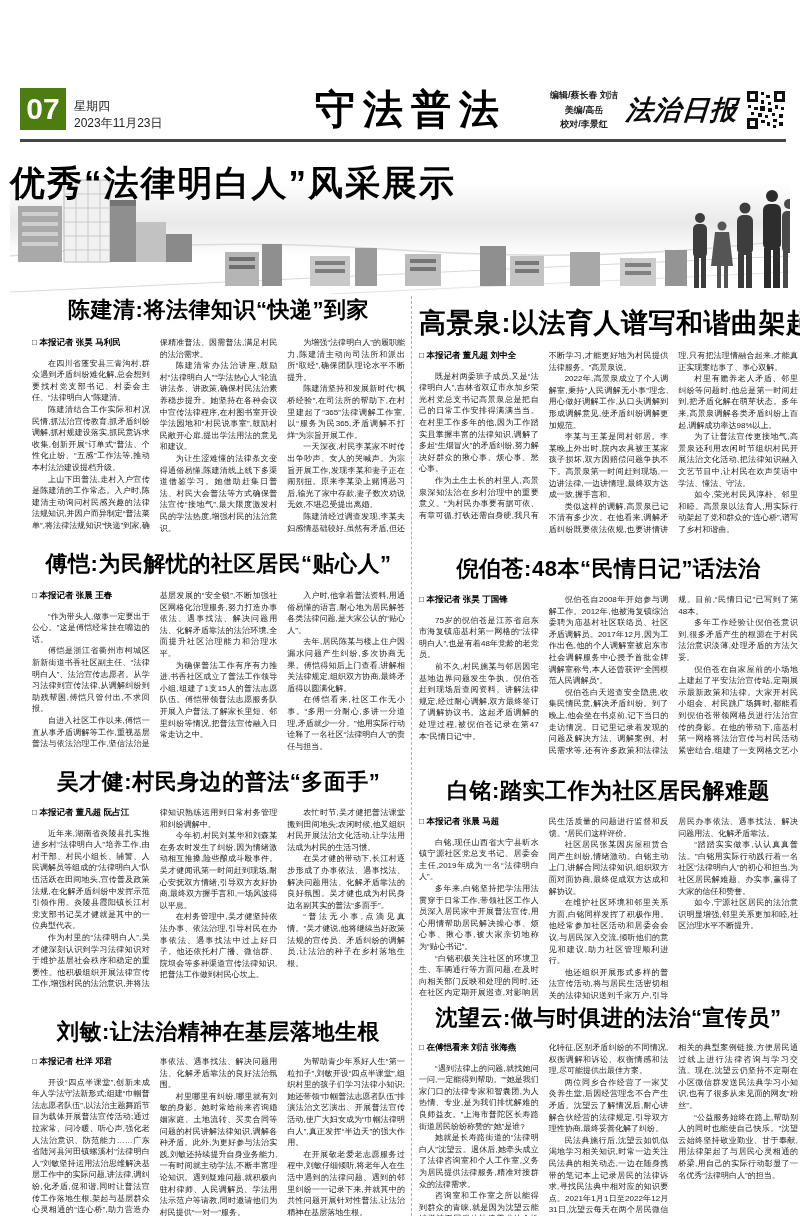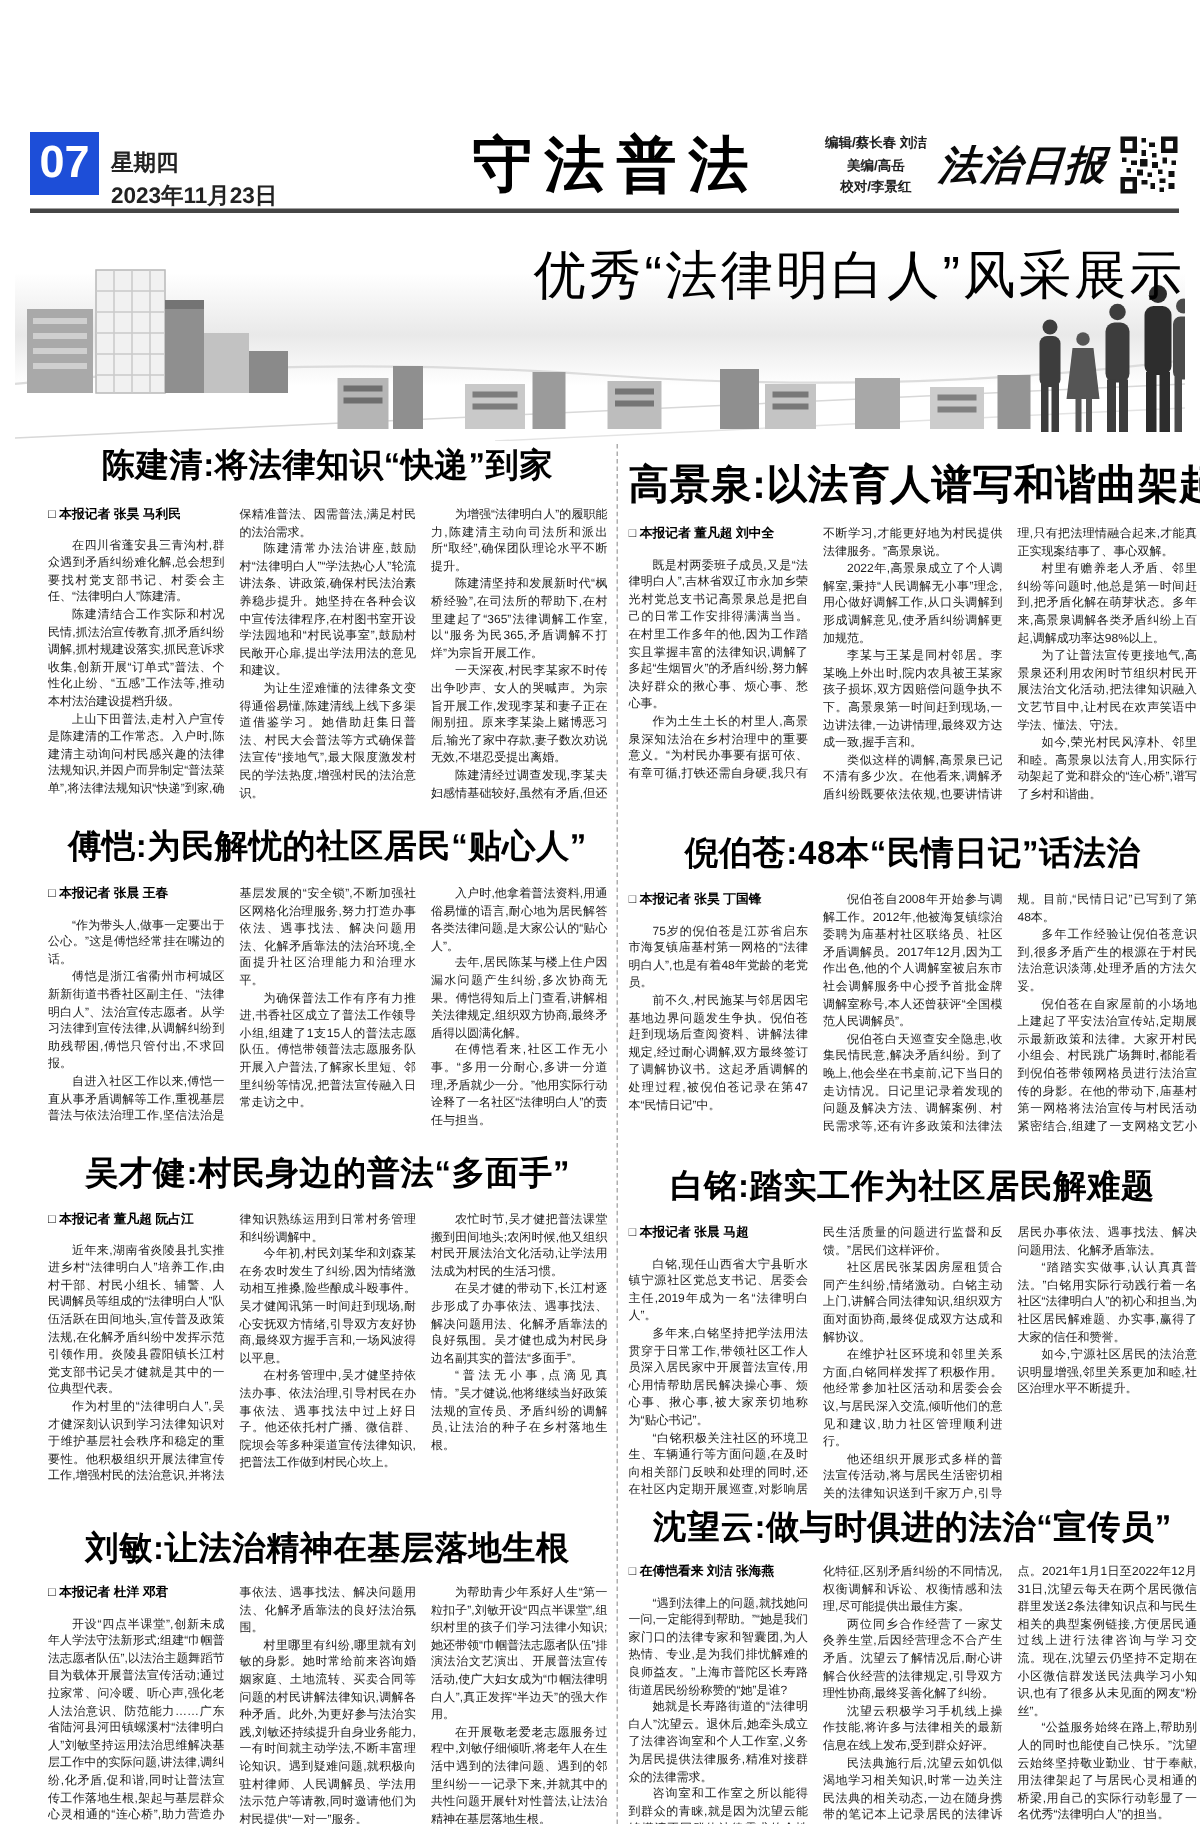--- a/index.html
+++ b/index.html
@@ -1,35 +1,35 @@
 <!DOCTYPE html>
 <html><head>
 <meta charset="utf-8">
 <style>
   html,body{margin:0;padding:0;background:#ffffff;}
   .paper{position:relative;width:800px;height:1216px;background:#fff;overflow:hidden;
          font-family:"Liberation Sans",sans-serif;color:#1a1a1a;}
   
   .hdr{position:absolute;left:20px;top:86px;width:766px;height:50px;}
-  .pageno{position:absolute;left:0;top:2px;width:46px;height:42px;background:#1d4ed8;color:#fff;
+  .pageno{position:absolute;left:0;top:2px;width:46px;height:42px;background:#4d7c0f;color:#fff;
           font-size:30px;font-weight:bold;display:flex;align-items:center;justify-content:center;}
-  .dateblk{position:absolute;left:54px;top:12px;font-size:15px;font-weight:bold;line-height:1.45;color:#222;}
+  .dateblk{position:absolute;left:54px;top:12px;font-size:12px;font-weight:normal;line-height:1.45;color:#222;}
   .section-title{position:absolute;left:16px;right:0;top:-4px;margin:0;text-align:center;
           font-size:40px;font-weight:900;letter-spacing:8px;color:#000;}
   .hdr-right{position:absolute;right:0;top:0;height:48px;display:flex;align-items:center;gap:8px;}
   .staff{font-size:9px;line-height:1.6;text-align:center;color:#222;font-weight:bold;}
   .masthead{font-family:"Liberation Serif",serif;font-style:italic;font-weight:bold;
           font-size:27px;letter-spacing:1px;color:#0a0a0a;transform:skewX(-4deg);}
   .qr{width:40px;height:40px;}
   .rule{position:absolute;left:20px;top:139px;width:766px;height:3px;background:#454545;}
   
   .banner{position:absolute;left:10px;top:144px;width:780px;height:150px;}
   .banner svg{position:absolute;left:0;top:0;}
-  .banner-title{position:absolute;left:0;right:0;top:16px;margin:0;text-align:right;
-          font-size:35px;font-weight:400;letter-spacing:2px;color:#000;}
+  .banner-title{position:absolute;left:0;right:0;top:16px;margin:0;text-align:left;
+          font-size:35px;font-weight:700;letter-spacing:2px;color:#000;}
   
   .articles{position:absolute;left:12px;top:296px;width:796px;height:920px;}
   .col{position:absolute;top:0;display:flex;flex-direction:column;}
   .col.left{left:20px;width:373px;}
   .col.right{left:407px;width:379px;}
   .v-dash{position:absolute;top:0;bottom:0;width:0;border-left:1px dashed #adadad;}
   .headline{margin:0;text-align:center;font-size:22px;line-height:26px;font-weight:700;
           color:#000;letter-spacing:0.5px;white-space:nowrap;}
   .body{column-count:3;column-gap:10px;column-fill:auto;overflow:hidden;
           font-size:8px;line-height:11.6px;text-align:justify;color:#1c1c1c;}
@@ -292,21 +292,20 @@
       </section>
       <section class="article">
         <h3 class="headline" style="margin-top:1px;">沈望云:做与时俱进的法治“宣传员”</h3>
         <div class="body" style="margin-top:11px;height:190px;">
           <div class="byline">□ 在傅恺看来 刘洁 张海燕</div>
           <div>
               <p>“遇到法律上的问题,就找她问一问,一定能得到帮助。”“她是我们家门口的法律专家和智囊团,为人热情、专业,是为我们排忧解难的良师益友。”上海市普陀区长寿路街道居民纷纷称赞的“她”是谁?</p>
               <p>她就是长寿路街道的“法律明白人”沈望云。退休后,她牵头成立了法律咨询室和个人工作室,义务为居民提供法律服务,精准对接群众的法律需求。</p>
               <p>咨询室和工作室之所以能得到群众的青睐,就是因为沈望云能够摸清不同群体法律需求的个性化特征,区别矛盾纠纷的不同情况,权衡调解和诉讼、权衡情感和法理,尽可能提供出最佳方案。</p>
               <p>两位同乡合作经营了一家艾灸养生堂,后因经营理念不合产生矛盾。沈望云了解情况后,耐心讲解合伙经营的法律规定,引导双方理性协商,最终妥善化解了纠纷。</p>
-              <p>沈望云积极学习手机线上操作技能,将许多与法律相关的最新信息在线上发布,受到群众好评。</p>
               <p>民法典施行后,沈望云如饥似渴地学习相关知识,时常一边关注民法典的相关动态,一边在随身携带的笔记本上记录居民的法律诉求,寻找民法典中相对应的知识要点。2021年1月1日至2022年12月31日,沈望云每天在两个居民微信群里发送2条法律知识点和与民生相关的典型案例链接,方便居民通过线上进行法律咨询与学习交流。现在,沈望云仍坚持不定期在小区微信群发送民法典学习小知识,也有了很多从未见面的网友“粉丝”。</p>
               <p>“公益服务始终在路上,帮助别人的同时也能使自己快乐。”沈望云始终坚持敬业勤业、甘于奉献,用法律架起了与居民心灵相通的桥梁,用自己的实际行动彰显了一名优秀“法律明白人”的担当。</p>
             </div>
         </div>
       </section>
     </div>
   </div>
 
 </div>
 

